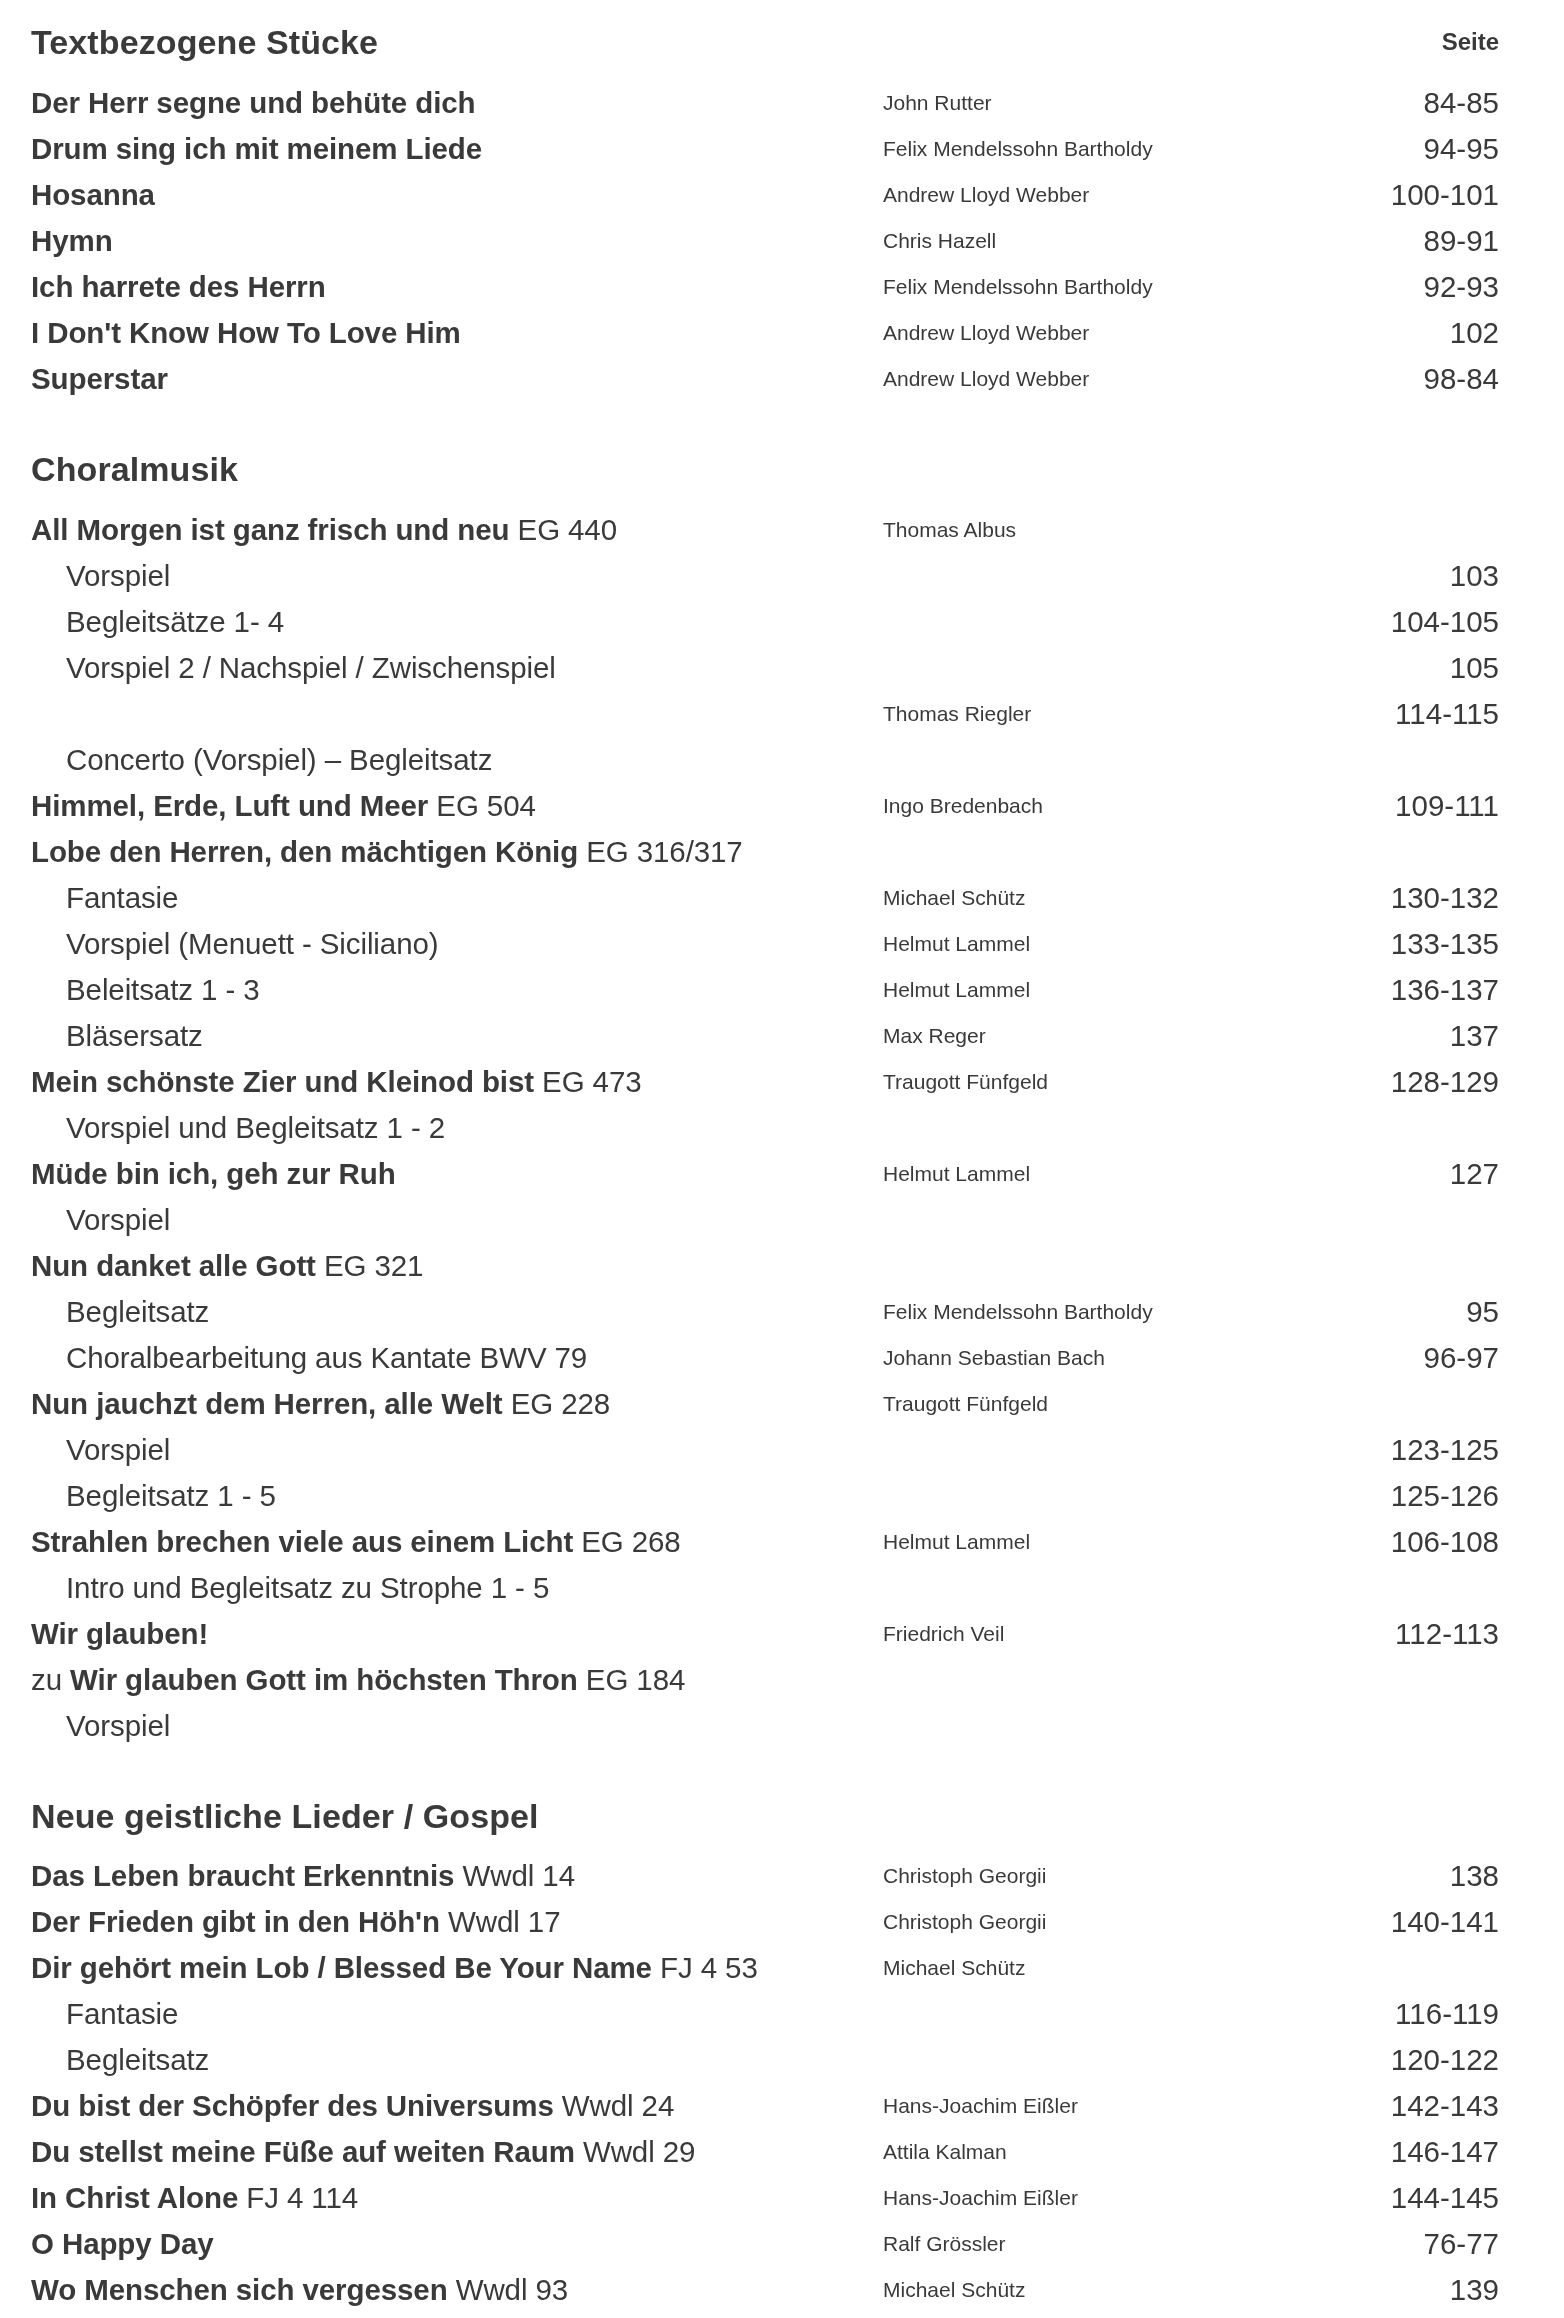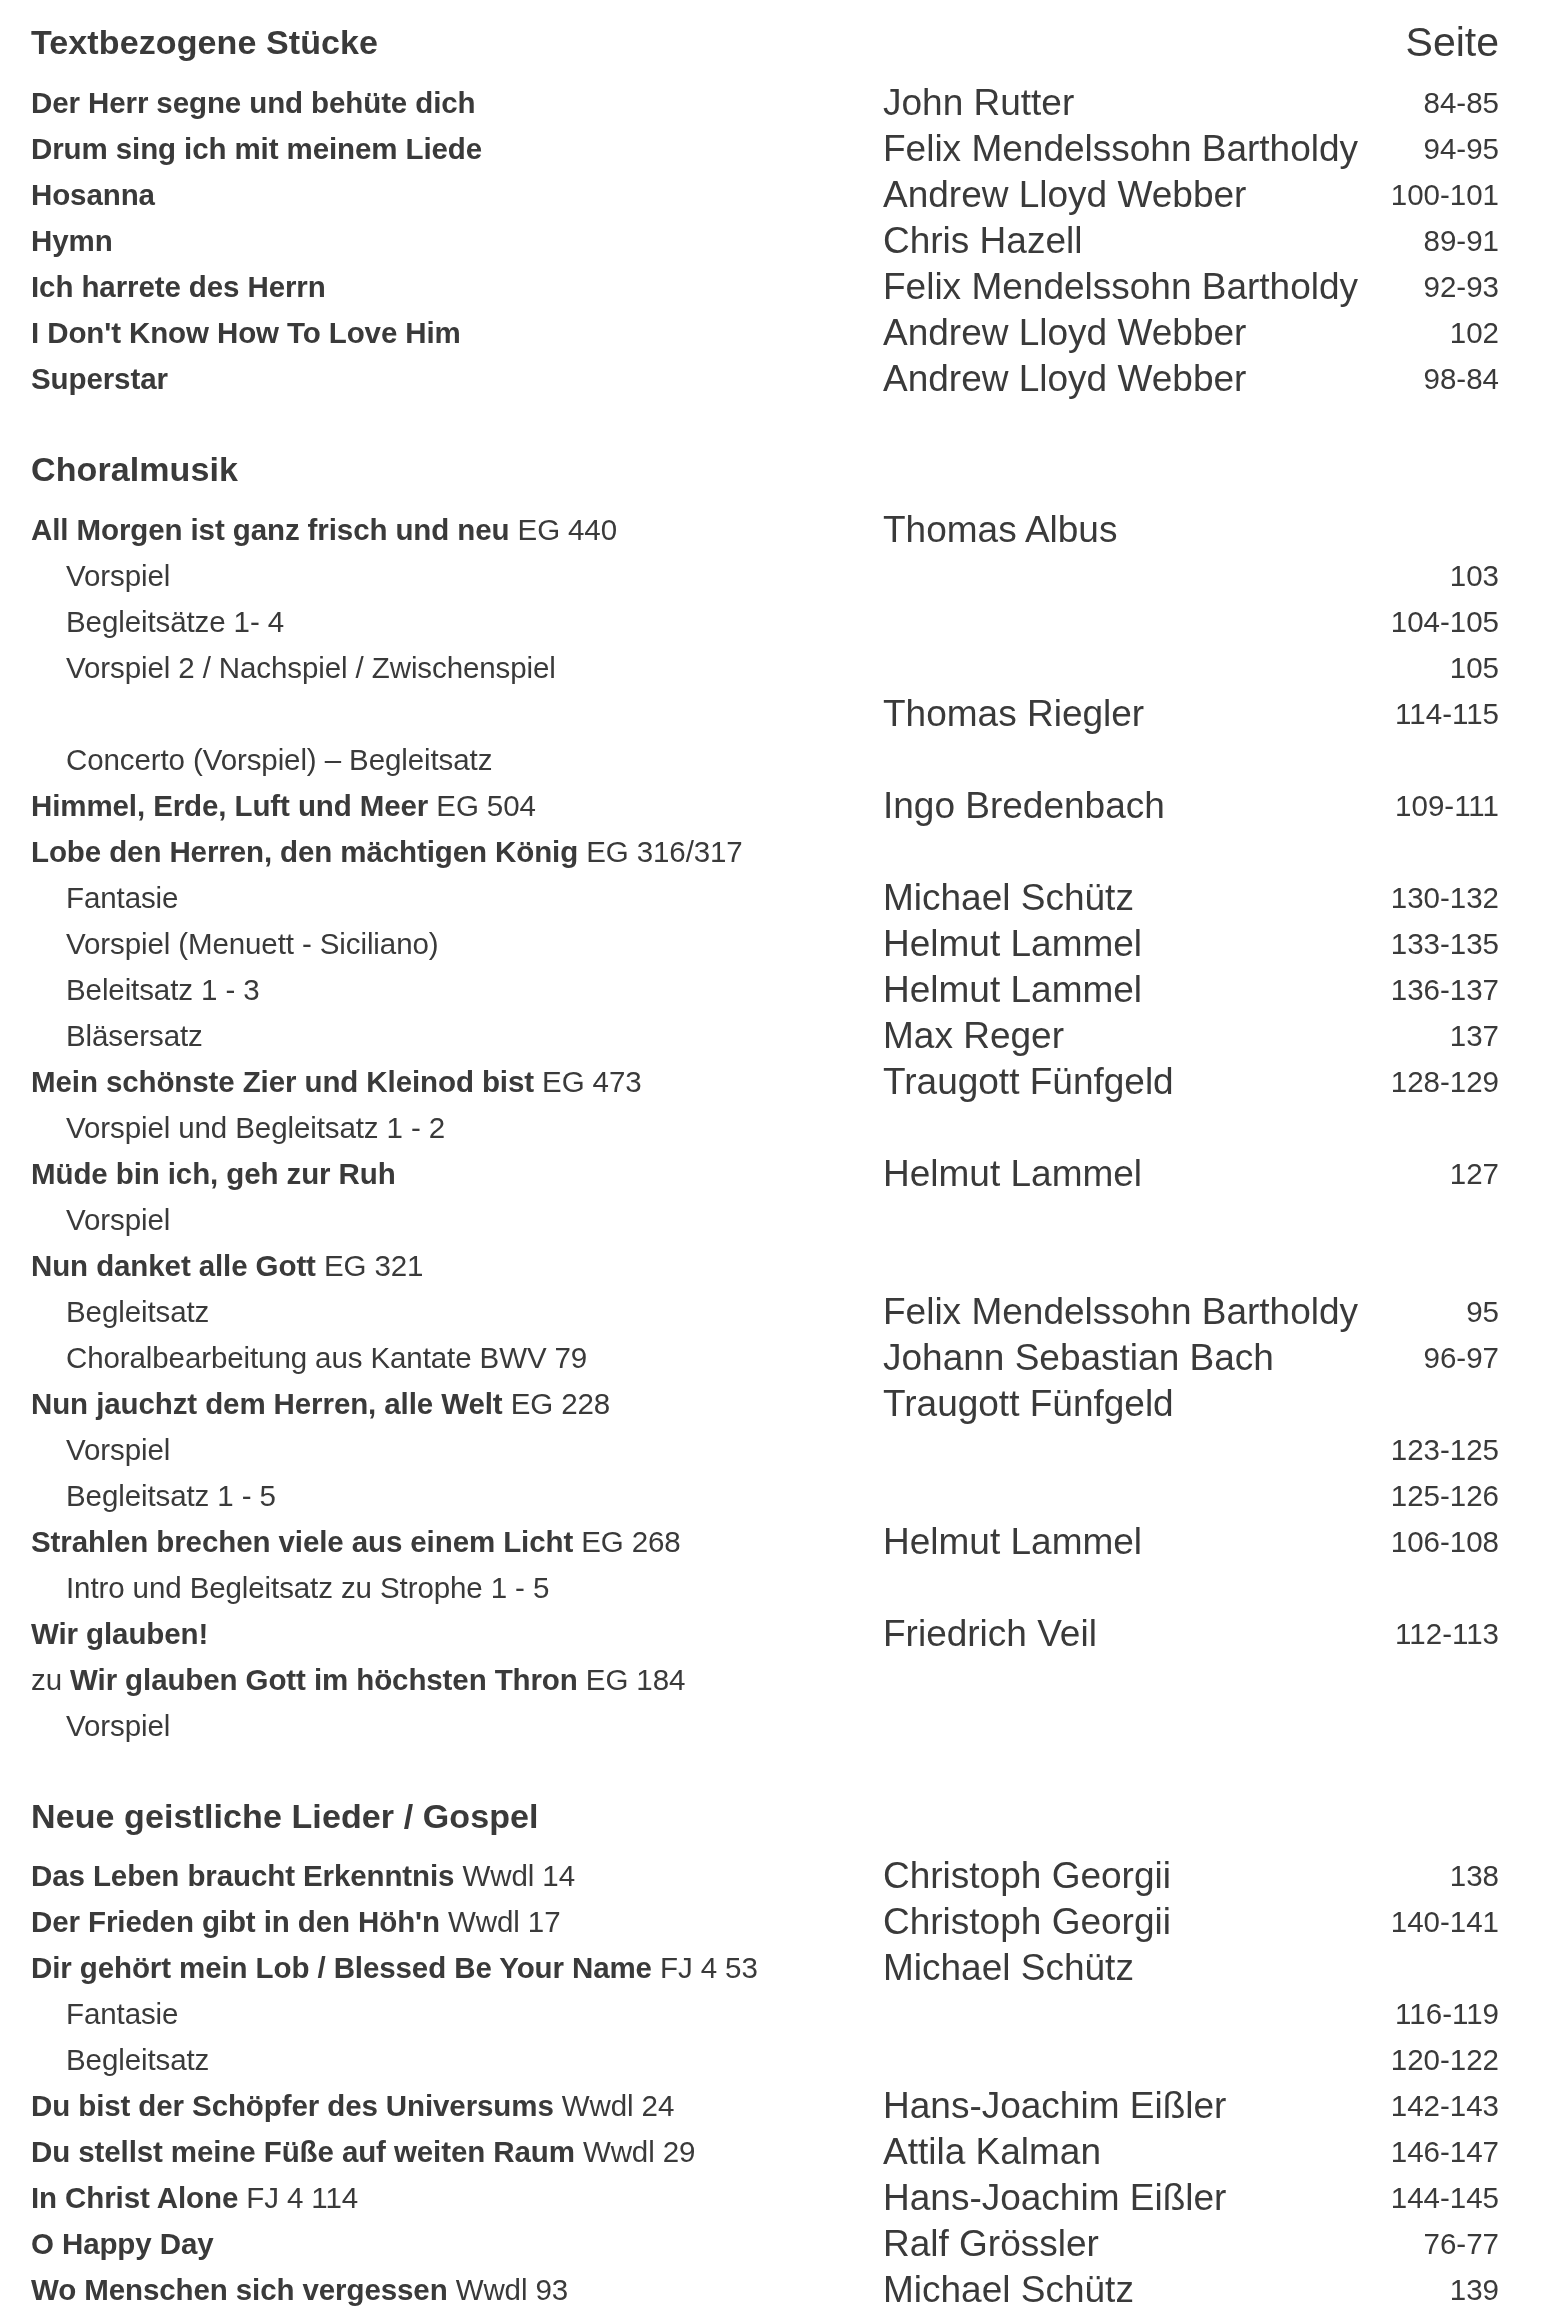--- a/index.html
+++ b/index.html
@@ -39,21 +39,21 @@
     font-size: 29.5px;
     letter-spacing: -0.1px;
   }
   .c-title.indent {
     left: 66px;
   }
   .c-composer {
     position: absolute;
     left: 883px;
     top: 0;
-    font-size: 37px;
+    font-size: 21px;
     font-weight: 400;
   }
   .c-page {
     position: absolute;
     right: 65px;
     top: 0;
     font-size: 29.5px;
     font-weight: 400;
     text-align: center;
   }
@@ -73,22 +73,22 @@
     left: 31px;
     top: 0;
     font-size: 34px;
     font-weight: 700;
     letter-spacing: 0.1px;
   }
   .col-header {
     position: absolute;
     right: 65px;
     top: 0;
-    font-size: 41px;
-    font-weight: 400;
+    font-size: 24px;
+    font-weight: 700;
   }
 
   .gap-lg { height: 41px; }
   .gap-sm { height: 11.8px; }
 
   .top-pad { height: 16px; }
 </style>
 </head>
 <body>
 

